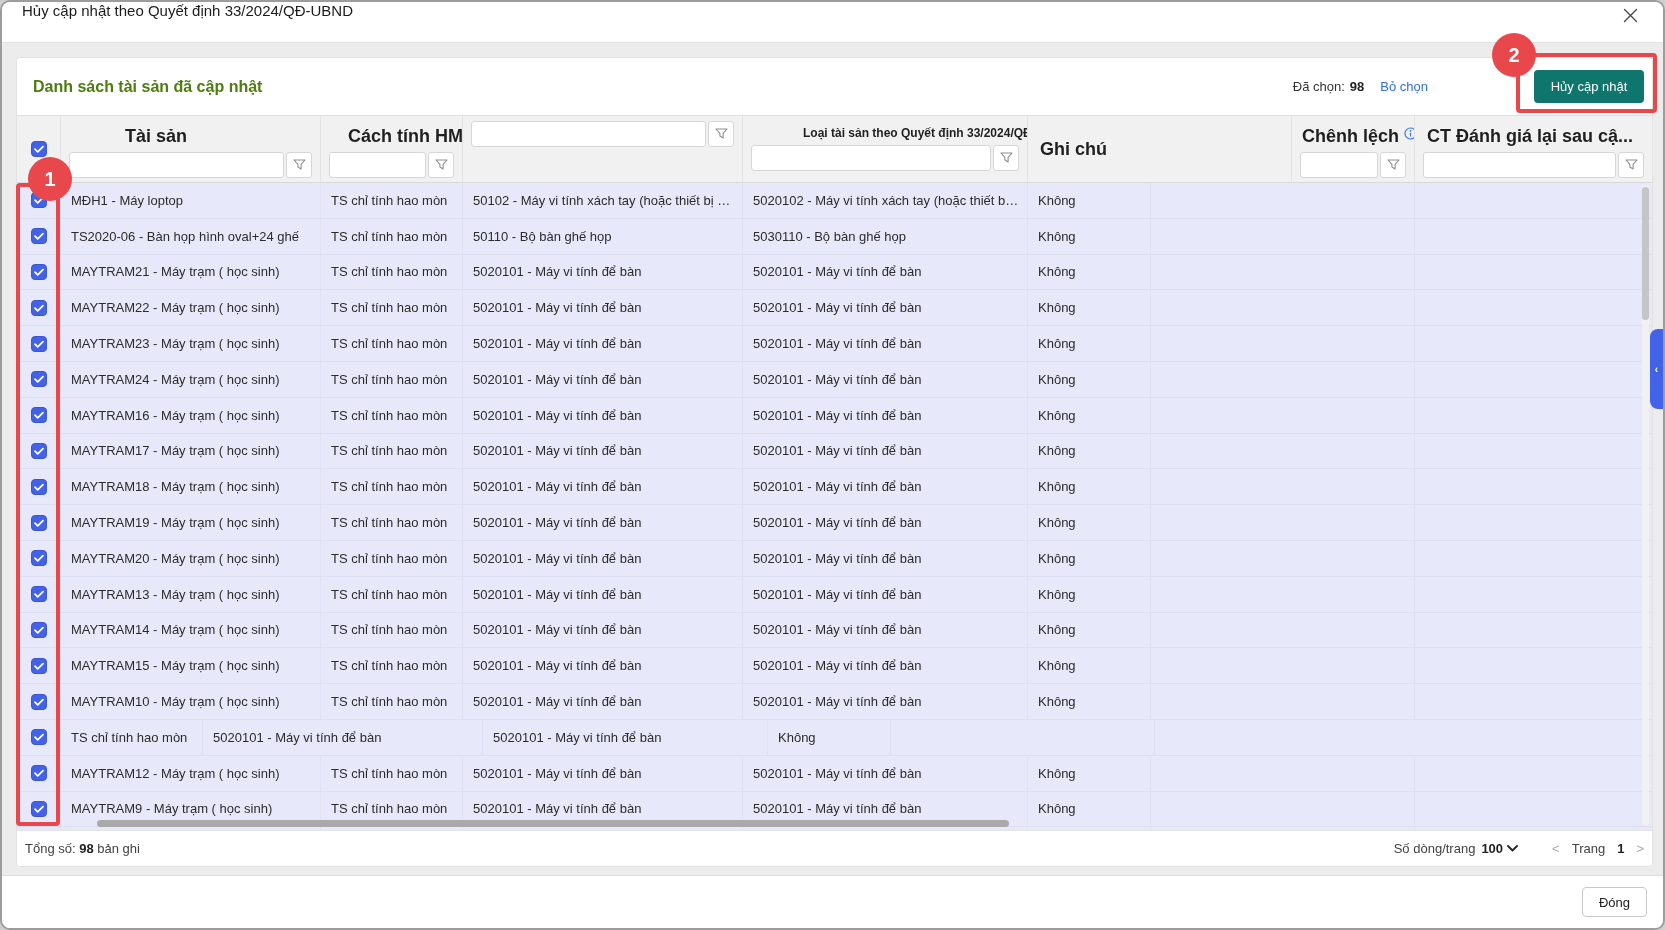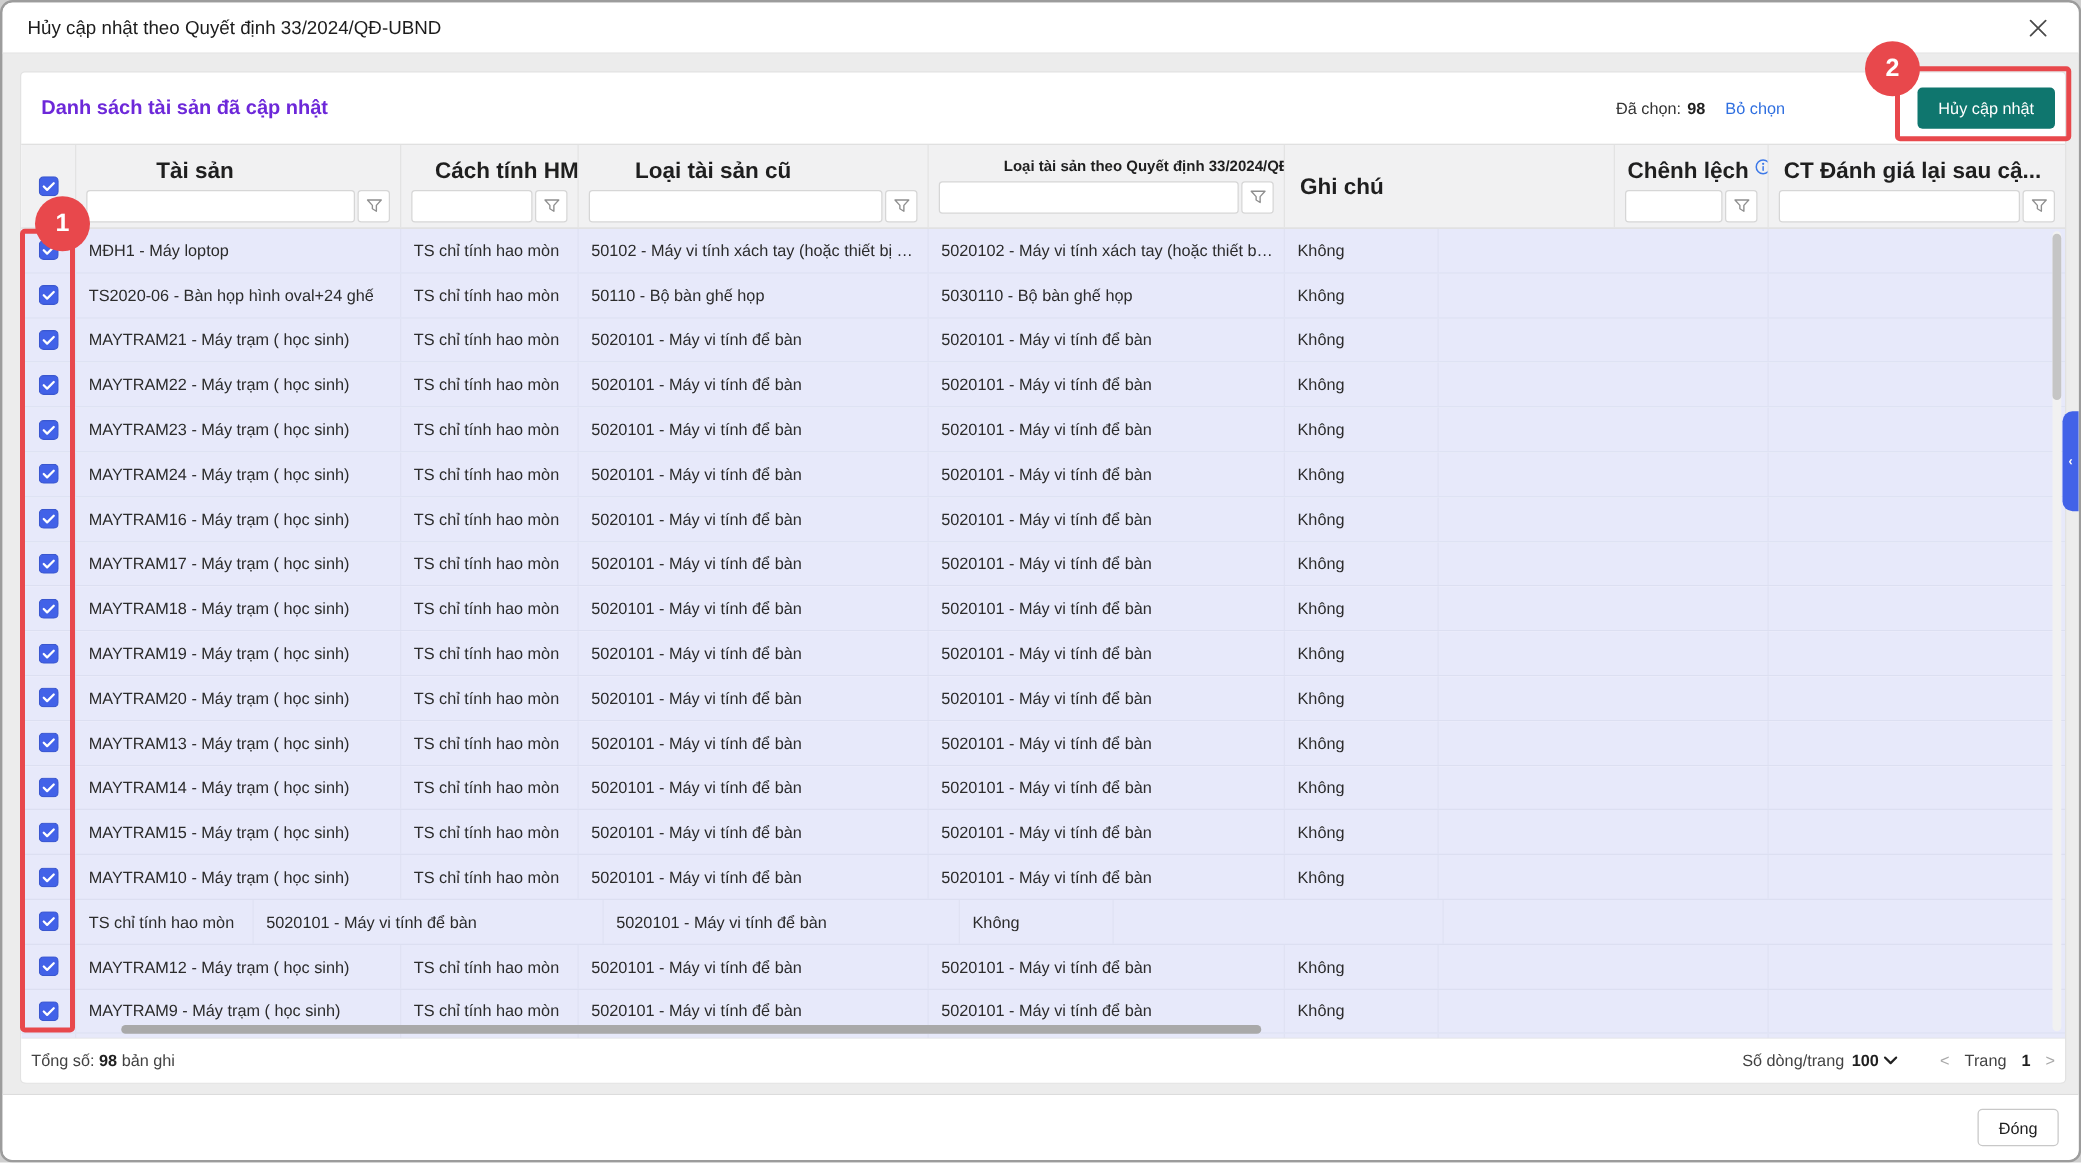--- a/index.html
+++ b/index.html
@@ -8,33 +8,33 @@
     font-family:"Liberation Sans","DejaVu Sans",sans-serif;
     font-size:13px; color:#212121; background:#cfcfcf; position:relative;
   }
   .modal {
     position:absolute; inset:0; background:#ececec;
     border:2px solid #9c9c9c; border-radius:10px; overflow:hidden;
   }
   
   .titlebar {
     position:absolute; left:0; right:0; top:0; height:41px; background:#fff;
-    border-bottom:1px solid #e1e1e1; display:flex; align-items:center; padding:12px 20px;
+    border-bottom:1px solid #e1e1e1; display:flex; padding:0 20px;
   }
   .titlebar .ttl { font-size:15px; font-weight:500; color:#1c1c1c; }
   .close-x { margin-left:auto; width:26px; height:26px; display:flex; align-items:center; justify-content:center; cursor:pointer; }
   
   .content { position:absolute; left:0; right:0; top:41px; bottom:53px; background:#ececec; }
   .panel {
     position:absolute; left:14px; top:14px; width:1637px; height:810px;
     background:#fff; border:1px solid #e2e2e2; border-radius:4px;
   }
   
   .toolbar { position:relative; height:57px; display:flex; align-items:center; padding:0 8px 0 16px; }
-  .panel-title { font-size:16px; font-weight:700; color:#6d28d9; }
+  .panel-title { font-size:16px; font-weight:700; color:#4d7c0f; }
   .toolbar .spacer { flex:1; }
   .sel-group { display:flex; align-items:center; gap:5px; margin-right:16px; color:#333; }
   .sel-count { font-weight:700; color:#1f1f1f; }
   .link-deselect { color:#2f6fe0; font-weight:500; cursor:pointer; }
   .btn-wrap { position:relative; margin-left:106px; }
   .btn-primary {
     width:110px; height:33px; background:#0f766e; color:#fff; border:none;
     border-radius:4px; font-size:13px; font-weight:500; font-family:inherit; cursor:pointer;
   }
   
@@ -177,21 +177,20 @@
                 <input class="finput" style="">
               </span>
             <span class="fbtn">
                 <svg width="13" height="12" viewBox="0 0 13 12">
                   <path d="M1 1h11L8.1 5.3V10L4.9 8V5.3L1 1z" fill="#fff" stroke="#8f8f8f" stroke-width="1.1" stroke-linejoin="round"></path>
                 </svg>
               </span>
           </div>
         </div>
         <div class="hcol c3">
-          <div class="hlabel pad-c3">Loại tài sản cũ</div>
           <div class="hfilter">
             <span class="fbox">
                 <input class="finput" style="">
               </span>
             <span class="fbtn">
                 <svg width="13" height="12" viewBox="0 0 13 12">
                   <path d="M1 1h11L8.1 5.3V10L4.9 8V5.3L1 1z" fill="#fff" stroke="#8f8f8f" stroke-width="1.1" stroke-linejoin="round"></path>
                 </svg>
               </span>
           </div>

